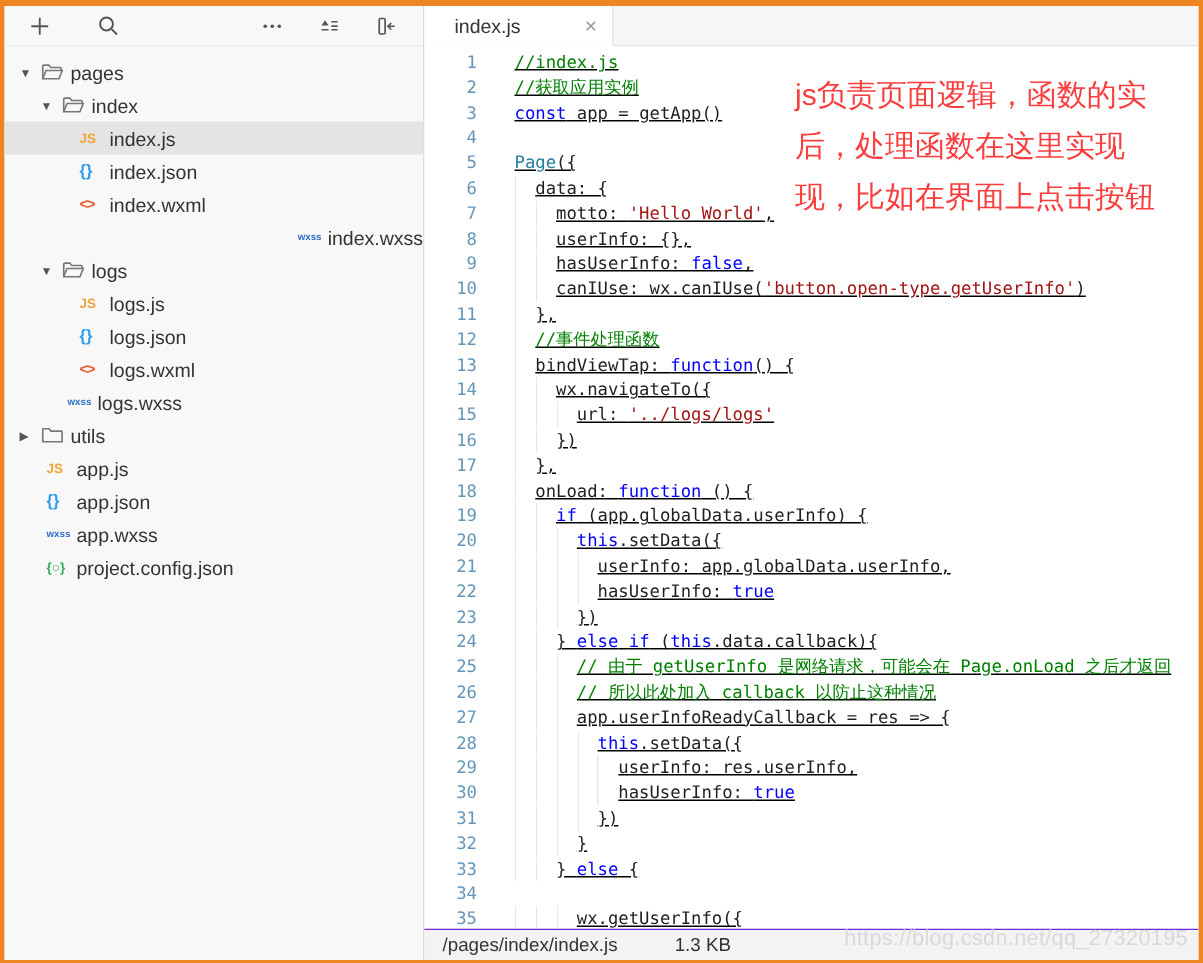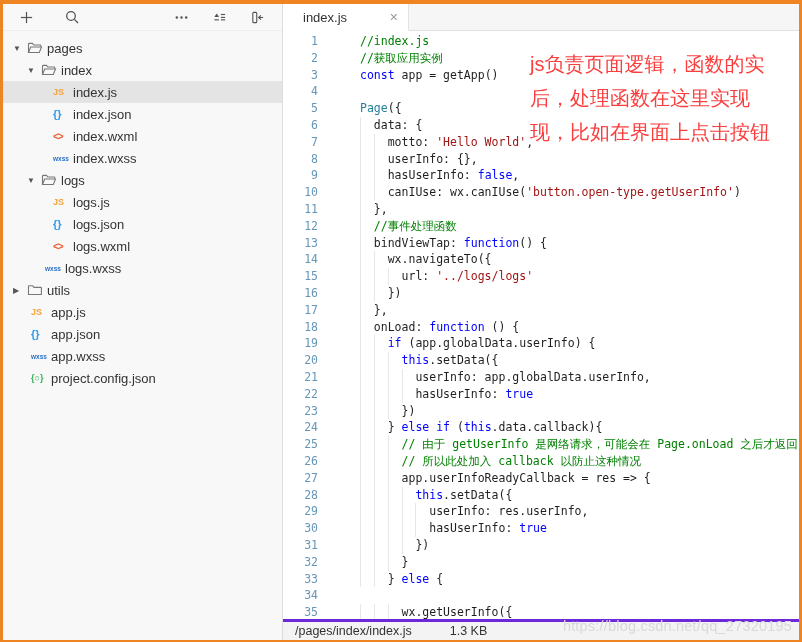--- a/index.html
+++ b/index.html
@@ -32,29 +32,29 @@
   .tabstrip { height:27px; flex:none; background:#f6f6f6; border-bottom:1px solid #e0e0e0; display:flex; position:relative; }
   .tab { width:126px; height:27px; background:#fff; border-right:1px solid #e3e3e3; display:flex; align-items:center;
          padding:0 10px 0 20px; font-size:13px; color:#333; position:relative; z-index:1; margin-bottom:-1px;
          border-bottom:1px solid #fff; cursor:pointer; }
   .tab-close { margin-left:auto; color:#999; font-size:14px; line-height:1; cursor:pointer; }
 
   .code { flex:1; background:#fff; position:relative; overflow:hidden; padding-top:2px;
           font-family:"DejaVu Sans Mono", monospace; font-size:11.5px; }
   .cl { height:16.8px; line-height:16.8px; position:relative; white-space:pre; }
   .ln { position:absolute; left:0; top:0; width:35px; text-align:right; color:#6596b8; }
-  .lc { display:block; margin-left:77px; height:16.8px; }
+  .lc { display:block; margin-left:60px; height:16.8px;text-decoration:underline; }
   .ig { display:inline-block; width:2ch; height:16.8px; vertical-align:top; box-shadow:inset 1px 0 0 #e7e7e7; }
   .t-k { color:#0000ff; }   
   .t-c { color:#008000; }   
   .t-s { color:#a31515; }   
   .t-f { color:#267f99; }   
   .t-p { color:#1f1f1f; }   
 
-  .statusbar { height:21px; flex:none; background:#f3f3f3; border-top:3px solid #6d28d9; display:flex; align-items:center;
+  .statusbar { height:21px; flex:none; background:#f3f3f3; border-top:1px solid #6d28d9; display:flex; align-items:center;
                padding-left:12px; font-size:12.5px; color:#333; }
   .status-size { margin-left:38px; }
 
   
   .annotation { position:absolute; left:527px; top:43px; z-index:3; font-size:20px; line-height:34px;
                 color:#fa3e3e; white-space:nowrap; }
   .watermark { position:absolute; right:7px; bottom:6px; z-index:2; font-size:14.5px; color:#d9d9d9; letter-spacing:.2px;margin-left:24px; }
 </style>
 </head>
 <body>
@@ -127,21 +127,21 @@
           <span class="flabel">index.js</span>
         </div>
         <div class="tree-row" style="padding-left: 50px;">
           <span class="ficon ficon-json">{}</span>
           <span class="flabel">index.json</span>
         </div>
         <div class="tree-row" style="padding-left: 50px;">
           <span class="ficon ficon-wxml">&lt;&gt;</span>
           <span class="flabel">index.wxml</span>
         </div>
-        <div class="tree-row" style="padding-left: 50px;">
+        <div class="tree-row" style="padding-left: 50px; justify-content: flex-end;">
           <span class="ficon ficon-wxss">wxss</span>
           <span class="flabel">index.wxss</span>
         </div>
         <div class="tree-row" style="padding-left: 24px;">
           <span class="arrow">▼</span>
           <span class="ficon">
             <svg width="16" height="16" viewBox="0 0 16 16">
               <path d="M1.5 12.5 V4.2 a.8 .8 0 0 1 .8 -.8 h3.2 l1.3 1.6 h6.2 a.8 .8 0 0 1 .8 .8 v1" fill="none" stroke="#777" stroke-width="1.1"></path>
               <path d="M1.5 12.5 L3.7 7 h10.8 l-2.2 5.5 z" fill="none" stroke="#777" stroke-width="1.1"></path>
             </svg>

